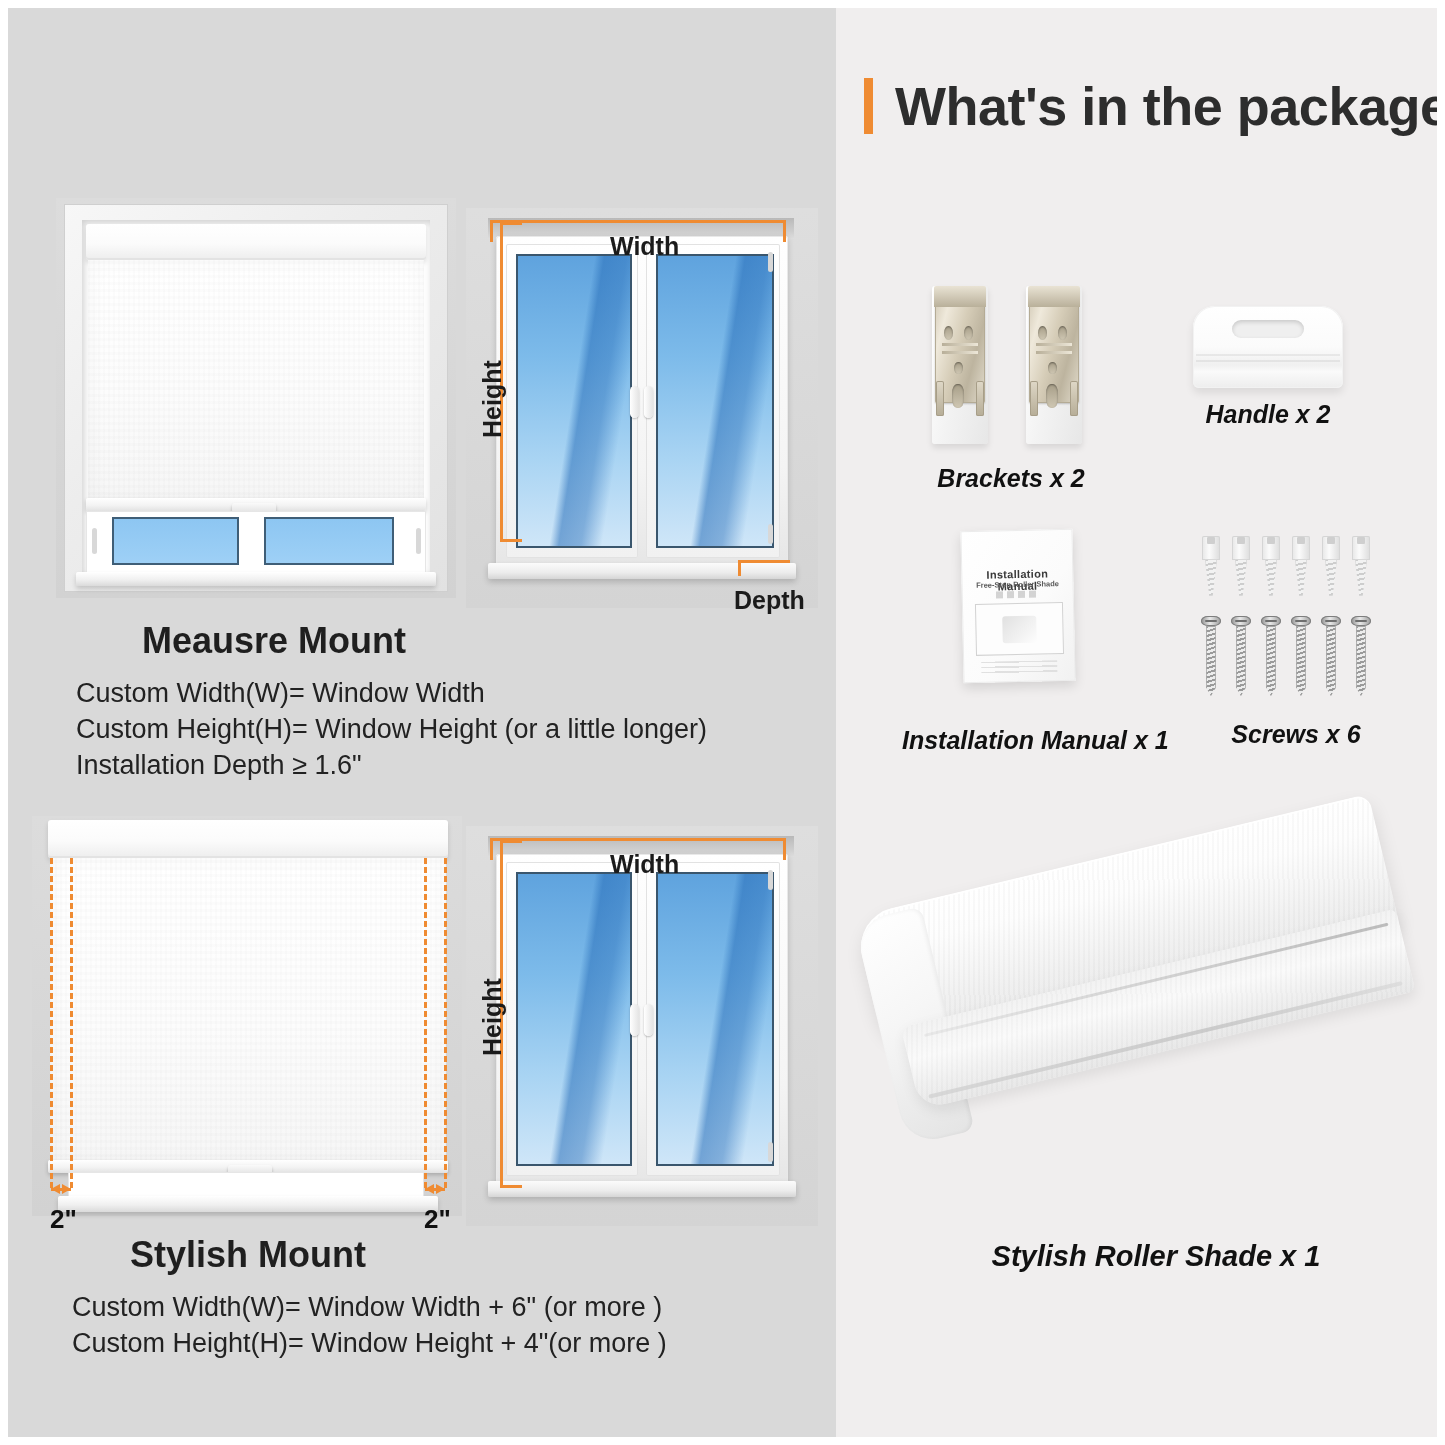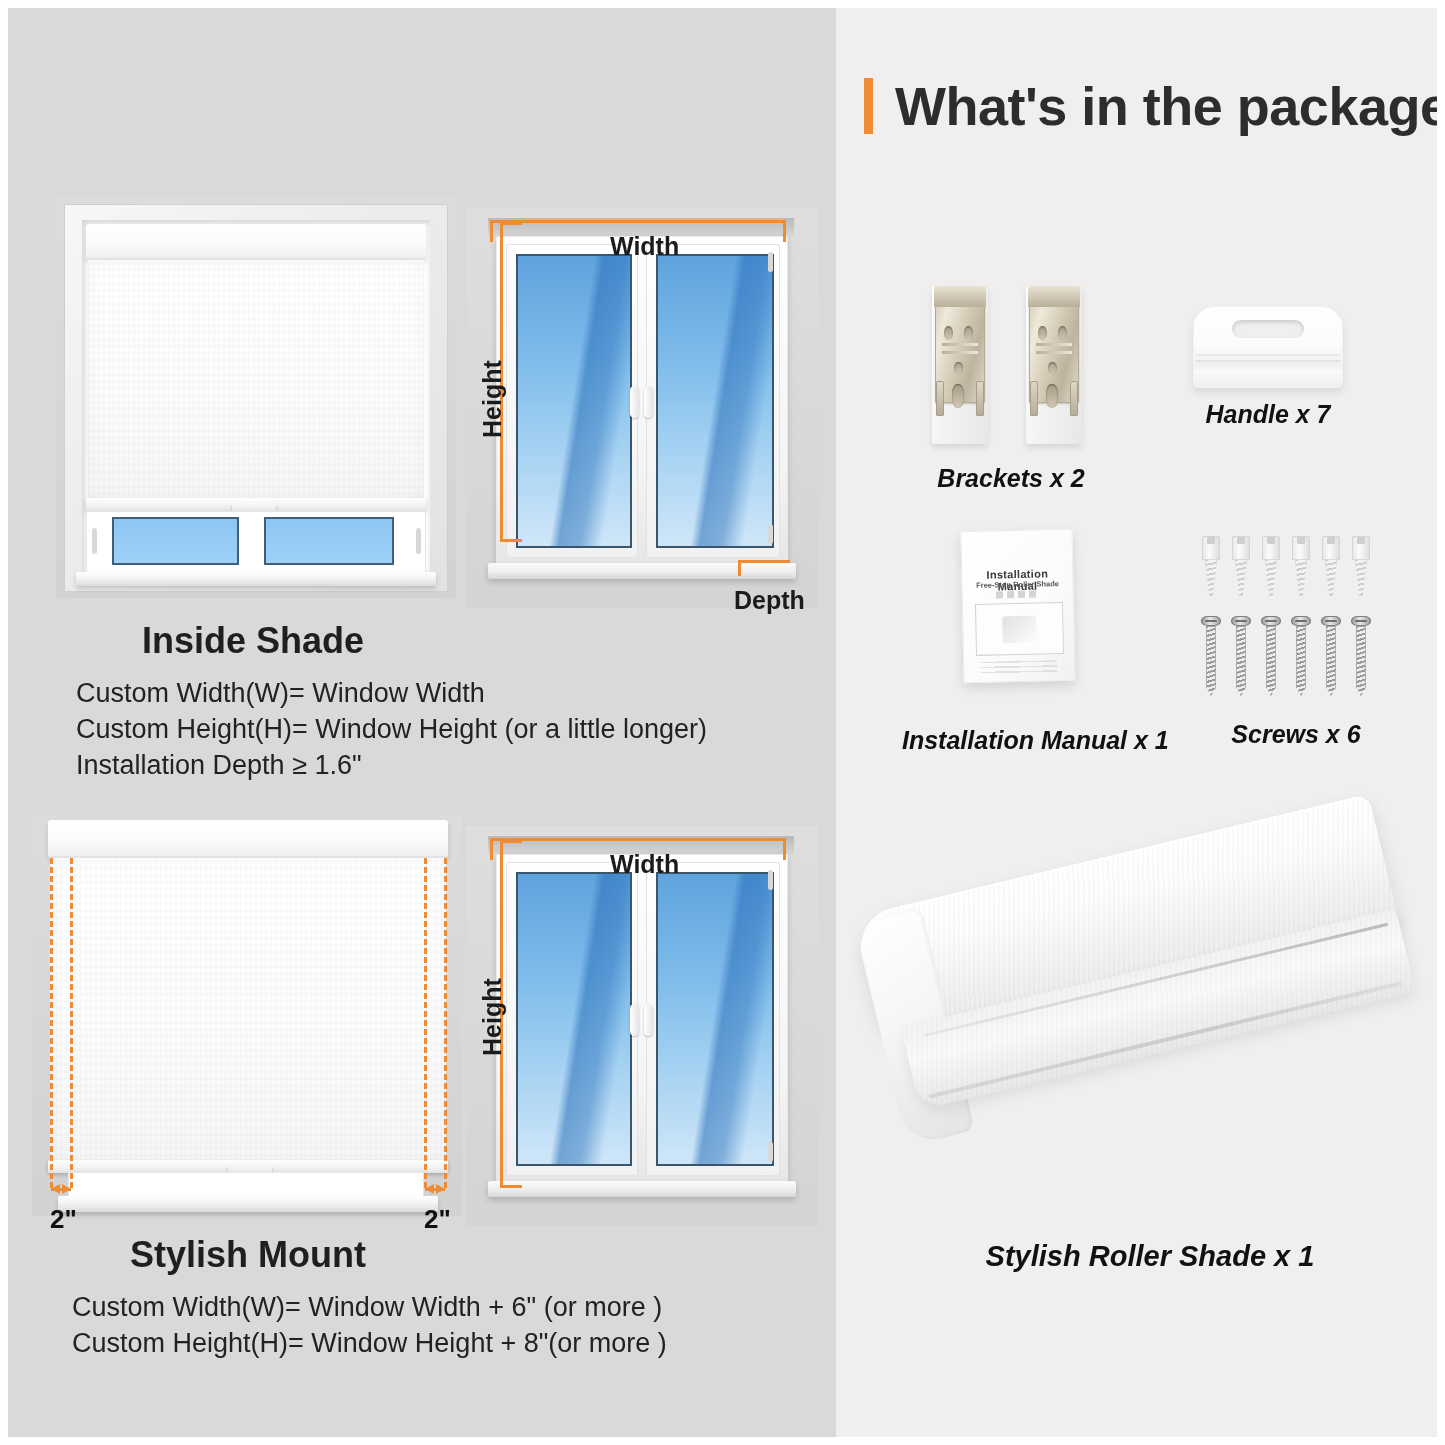--- a/index.html
+++ b/index.html
@@ -382,21 +382,21 @@
       <div class="m-cap-h" style="left:34px;top:14px;"></div>
       <div class="m-cap-h" style="left:34px;top:331px;"></div>
       <div class="m-line-h" style="left:272px;top:352px;width:52px;"></div>
       <div class="m-cap-v" style="left:272px;top:352px;height:16px;"></div>
     </div>
 
     <div class="dim-label" style="left:602px;top:224px;">Width</div>
     <div class="dim-label vert" style="left:470px;top:430px;">Height</div>
     <div class="dim-label" style="left:726px;top:578px;">Depth</div>
 
-    <div class="mount-title" style="left:134px;top:612px;">Inside Shade</div>
+    <div class="mount-title" style="left:134px;top:612px;">Meausre Mount</div>
     <div class="spec-line" style="left:68px;top:706px;">Custom Height(H)= Window Height (or a little longer)</div>
     <div class="spec-line" style="left:68px;top:670px;">Custom Width(W)= Window Width</div>
     <div class="spec-line" style="left:68px;top:742px;">Installation Depth ≥ 1.6"</div>
 
     <div class="shade-scene" style="left:24px;top:808px;width:430px;height:400px;">
       <div class="wall"></div>
       <div class="headrail" style="left:16px;top:4px;width:400px;height:38px;"></div>
       <div class="fabric" style="left:18px;top:42px;width:396px;height:306px;"></div>
       <div class="bottomrail" style="left:16px;top:344px;width:400px;height:13px;"></div>
       <div class="pull-tab" style="left:196px;top:349px;width:44px;height:12px;"></div>
@@ -440,21 +440,21 @@
       <div class="m-line-v" style="left:34px;top:14px;height:348px;"></div>
       <div class="m-cap-h" style="left:34px;top:14px;"></div>
       <div class="m-cap-h" style="left:34px;top:359px;"></div>
     </div>
 
     <div class="dim-label" style="left:602px;top:842px;">Width</div>
     <div class="dim-label vert" style="left:470px;top:1048px;">Height</div>
 
     <div class="mount-title" style="left:122px;top:1226px;">Stylish Mount</div>
     <div class="spec-line" style="left:64px;top:1284px;">Custom Width(W)= Window Width + 6" (or more )</div>
-    <div class="spec-line" style="left:64px;top:1320px;">Custom Height(H)= Window Height + 8"(or more )</div>
+    <div class="spec-line" style="left:64px;top:1320px;">Custom Height(H)= Window Height + 4"(or more )</div>
   </div>
 
   <div class="panel-right">
 
     <div class="heading" style="left:28px;top:70px;">
       <div class="accent-bar"></div>
       <h1>What's in the package</h1>
     </div>
 
     <div class="bracket" style="left:96px;top:278px;width:56px;height:158px;">
@@ -484,21 +484,21 @@
       <div class="b-hole" style="left:36%;top:62%;width:22%;height:15%;border-radius:40%;"></div>
     </div>
     <div class="pkg-label" style="left:60px;top:456px;width:230px;">Brackets x 2</div>
 
     <div class="handle-part" style="left:357px;top:298px;width:150px;height:82px;">
       <div class="handle-body"></div>
       <div class="handle-slot"></div>
       <div class="handle-groove" style="top:58%;"></div>
       <div class="handle-groove" style="top:66%;"></div>
     </div>
-    <div class="pkg-label" style="left:332px;top:392px;width:200px;">Handle x 7</div>
+    <div class="pkg-label" style="left:332px;top:392px;width:200px;">Handle x 2</div>
 
     <div class="manual" style="left:126px;top:522px;width:112px;height:152px;">
       <div class="manual-title">Installation Manual</div>
       <div class="manual-sub">Free-Stop Roller Shade</div>
       <div class="manual-scribble"></div>
       <div class="manual-box"></div>
       <div class="manual-foot"></div>
     </div>
     <div class="pkg-label" style="left:66px;top:718px;width:244px;">Installation Manual x 1</div>
 
@@ -556,17 +556,17 @@
 
     <div class="roller-hero" style="left:46px;top:906px;width:530px;height:250px;">
       <div class="roller-tube">
         <div class="roller-top"></div>
         <div class="roller-cap"></div>
         <div class="roller-bot"></div>
         <div class="roller-seam"></div>
         <div class="roller-edge"></div>
       </div>
     </div>
-    <div class="pkg-label big" style="left:114px;top:1232px;width:400px;">Stylish Roller Shade x 1</div>
+    <div class="pkg-label big" style="left:120px;top:1232px;width:400px;">Stylish Roller Shade x 1</div>
 
   </div>
  </div>
 </div>
 
 </body></html>

